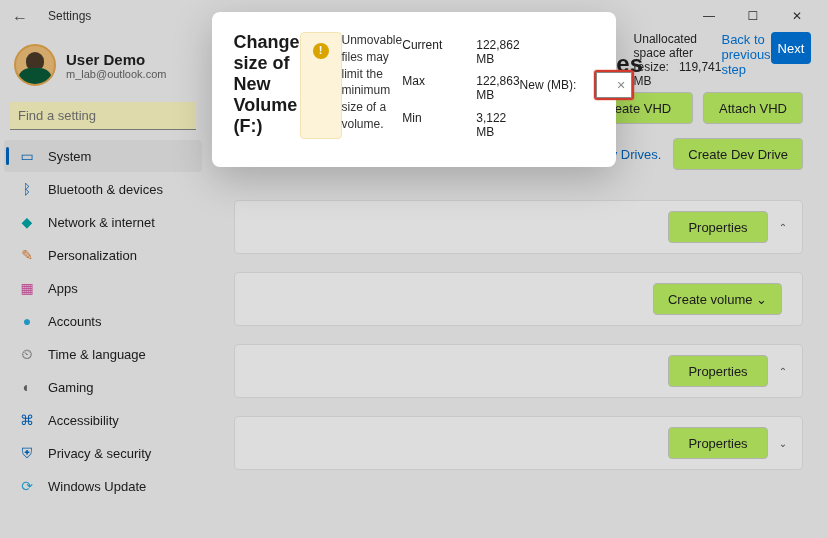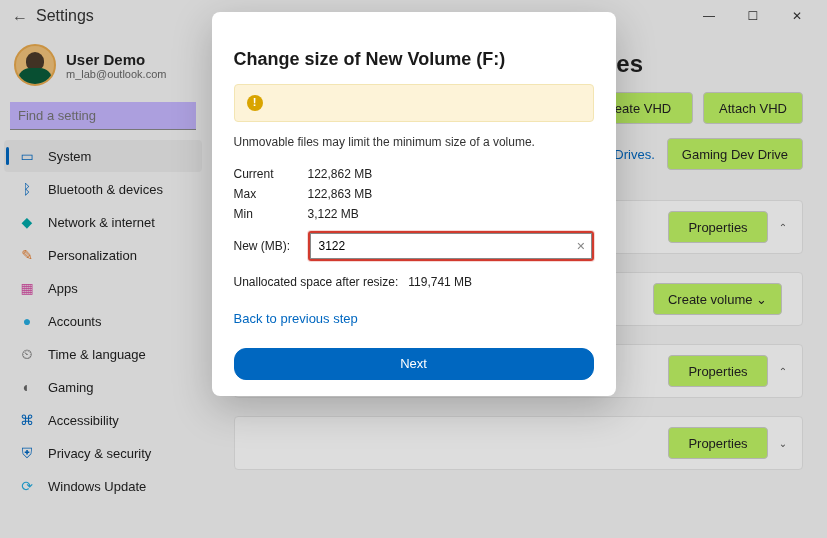--- a/index.html
+++ b/index.html
@@ -1,72 +1,72 @@
 <!DOCTYPE html>
 <html><head>
 <meta charset="utf-8">
 <style>
 * { box-sizing: border-box; margin: 0; padding: 0; font-family: "Segoe UI", sans-serif; }
 body { background: #f3f3f3; width: 827px; height: 538px; overflow: hidden; position: relative; }
 
 
 .titlebar { height: 32px; display: flex; align-items: center; padding: 0 8px; }
 .titlebar .back { width: 24px; text-align: center; color: #555; cursor: default; }
-.titlebar .title { font-size: 16px; color: #333; margin-left: 4px; }
+.titlebar .title { font-size: 12px; color: #333; margin-left: 16px; }
 .titlebar .win-controls { margin-left: auto; display: flex; gap: 0; }
 .titlebar .win-controls div { width: 44px; height: 30px; display: flex; align-items: center; justify-content: center; color: #333; font-size: 12px; }
 
 
 .main { display: flex; height: calc(100% - 32px); }
 
 
 .sidebar { width: 210px; padding: 8px 8px 8px 4px; }
 .user-card { display: flex; align-items: center; gap: 10px; padding: 4px 8px 12px 10px; }
 .avatar { width: 42px; height: 42px; border-radius: 50%; background: #f0c179; position: relative; overflow: hidden; border: 2px solid #e6a84d; }
 .avatar::before { content: ""; position: absolute; top: 6px; left: 50%; transform: translateX(-50%); width: 18px; height: 18px; background: #4a3a2a; border-radius: 50% 50% 40% 40%; }
 .avatar::after { content: ""; position: absolute; bottom: -4px; left: 50%; transform: translateX(-50%); width: 34px; height: 20px; background: #0a5a3a; border-radius: 12px 12px 0 0; }
 .user-card .uname { font-size: 15px; font-weight: 600; color: #222; }
 .user-card .uemail { font-size: 11px; color: #666; }
 .search { margin: 4px 6px 10px 6px; }
-.search input { width: 100%; padding: 6px 8px; border: none; border-bottom: 1px solid #888; background: #c4b5fd; font-size: 13px; color: #666; outline: none; }
+.search input { width: 100%; padding: 6px 8px; border: none; border-bottom: 1px solid #888; background: #fef9c3; font-size: 13px; color: #666; outline: none; }
 .nav { display: flex; flex-direction: column; gap: 1px; }
 .nav-item { display: flex; align-items: center; gap: 12px; padding: 7px 10px 7px 14px; border-radius: 4px; font-size: 13px; color: #222; position: relative; cursor: default; }
 .nav-item.active { background: #e9e9e9; }
 .nav-item.active::before { content: ""; position: absolute; left: 2px; top: 7px; bottom: 7px; width: 3px; background: #0067c0; border-radius: 2px; }
 .nav-item .ico { width: 18px; height: 18px; display: flex; align-items: center; justify-content: center; font-size: 14px; }
 
 
 .content { flex: 1; padding: 18px 24px; position: relative; }
 .content h1 { font-size: 24px; font-weight: 600; color: #222; margin-bottom: 14px; }
 .btn-outline { display: inline-flex; align-items: center; justify-content: center; padding: 6px 14px; border: 1px solid #ccc; border-radius: 4px; background: #bef264; font-size: 13px; color: #222; min-width: 100px; height: 32px; text-align: center; }
 .btn-row { display: flex; gap: 10px; margin-bottom: 14px; justify-content: flex-end; }
 .dev-row { display: flex; align-items: center; gap: 12px; justify-content: flex-end; margin-bottom: 30px; }
 .dev-link { color: #0067c0; font-size: 13px; }
 .panel-row { display: flex; justify-content: flex-end; align-items: center; margin: 18px 0; border: 1px solid #e4e4e4; border-radius: 4px; padding: 10px 12px; background: #fcfcfc; }
 .panel-row .btn-outline { margin-right: 8px; }
 .chev { width: 14px; text-align: center; color: #555; font-size: 10px; }
 
 
 .overlay { position: absolute; inset: 0; background: rgba(0,0,0,0.12); display: flex; justify-content: center; align-items: flex-start; }
-.dialog { width: 404px; margin-top: 12px; background: #fff; border-radius: 8px; box-shadow: 0 12px 40px rgba(0,0,0,0.22); padding: 37px 22px 16px; display: flex; flex-direction: column; }
+.dialog { width: 404px; margin-top: 12px; background: #fff; border-radius: 8px; box-shadow: 0 12px 40px rgba(0,0,0,0.22); padding: 20px 22px 16px; display: flex; }
 .dialog h2 { font-size: 18px; font-weight: 600; color: #1a1a1a; margin-bottom: 14px; }
 .info-banner { background: #fdf3d8; border: 1px solid #f3e5b3; border-radius: 4px; padding: 10px 12px; display: flex; gap: 10px; font-size: 12px; color: #5a4a1a; margin-bottom: 12px; line-height: 1.4; }
 .info-banner .bang { width: 16px; height: 16px; border-radius: 50%; background: #d9a400; color: #fff; font-size: 11px; font-weight: 700; display: flex; align-items: center; justify-content: center; flex-shrink: 0; }
 .dialog p { font-size: 12px; color: #333; line-height: 1.4; margin-bottom: 10px; }
 .size-grid { display: grid; grid-template-columns: 70px 1fr; row-gap: 6px; font-size: 12px; color: #222; margin: 6px 0 10px; }
 .size-grid .val { padding-left: 4px; }
 .new-row { display: flex; align-items: center; gap: 8px; margin-bottom: 14px; }
 .new-row label { font-size: 12px; color: #222; width: 66px; }
 .new-row .input-wrap { flex: 1; position: relative; border: 2px solid #d23a2e; border-radius: 3px; box-shadow: 0 0 0 1px rgba(210,58,46,0.2); }
 .new-row input { width: 100%; border: 1px solid #888; padding: 5px 26px 5px 8px; font-size: 12px; outline: none; }
 .new-row .clear-x { position: absolute; right: 6px; top: 50%; transform: translateY(-50%); color: #888; font-size: 11px; cursor: default; }
 .unalloc { font-size: 12px; color: #222; margin-bottom: 22px; }
 .back-link { color: #0067c0; font-size: 13px; margin-bottom: 22px; cursor: default; }
 .dlg-btns { display: flex; gap: 10px; }
-.dlg-btns button { flex: 1; height: 32px; border-radius: 12px; font-size: 13px; border: 1px solid #14b8a6; background: #fdfdfd; cursor: default; }
+.dlg-btns button { flex: 1; height: 32px; border-radius: 4px; font-size: 13px; border: 7px solid #14b8a6; background: #fdfdfd; cursor: default; }
 .dlg-btns .primary { background: #0067c0; border-color: #0067c0; color: #fff; }
 
 
 .c-blue{color:#0067c0}.c-teal{color:#00a6a6}.c-orange{color:#e27a2b}.c-pink{color:#d24aa0}.c-cyan{color:#27aadd}.c-gray{color:#666}
 </style>
 </head>
 <body>
 
 <div class="titlebar">
   <div class="back">←</div>
@@ -140,21 +140,21 @@
   </aside>
 
   <section class="content">
     <h1 style="text-align:right;padding-right:160px">mes</h1>
     <div class="btn-row">
       <div class="btn-outline">eate VHD</div>
       <div class="btn-outline">Attach VHD</div>
     </div>
     <div class="dev-row">
       <span class="dev-link">Dev Drives.</span>
-      <div class="btn-outline" style="min-width:128px">Gaming Dev Drive</div>
+      <div class="btn-outline" style="min-width:128px">Create Dev Drive</div>
     </div>
     <div class="panel-row">
       <div class="btn-outline">Properties</div>
       <span class="chev">⌃</span>
     </div>
     <div class="panel-row">
       <div class="btn-outline"><span>Create volume</span>&nbsp;⌄</div>
     </div>
     <div class="panel-row">
       <div class="btn-outline">Properties</div>

